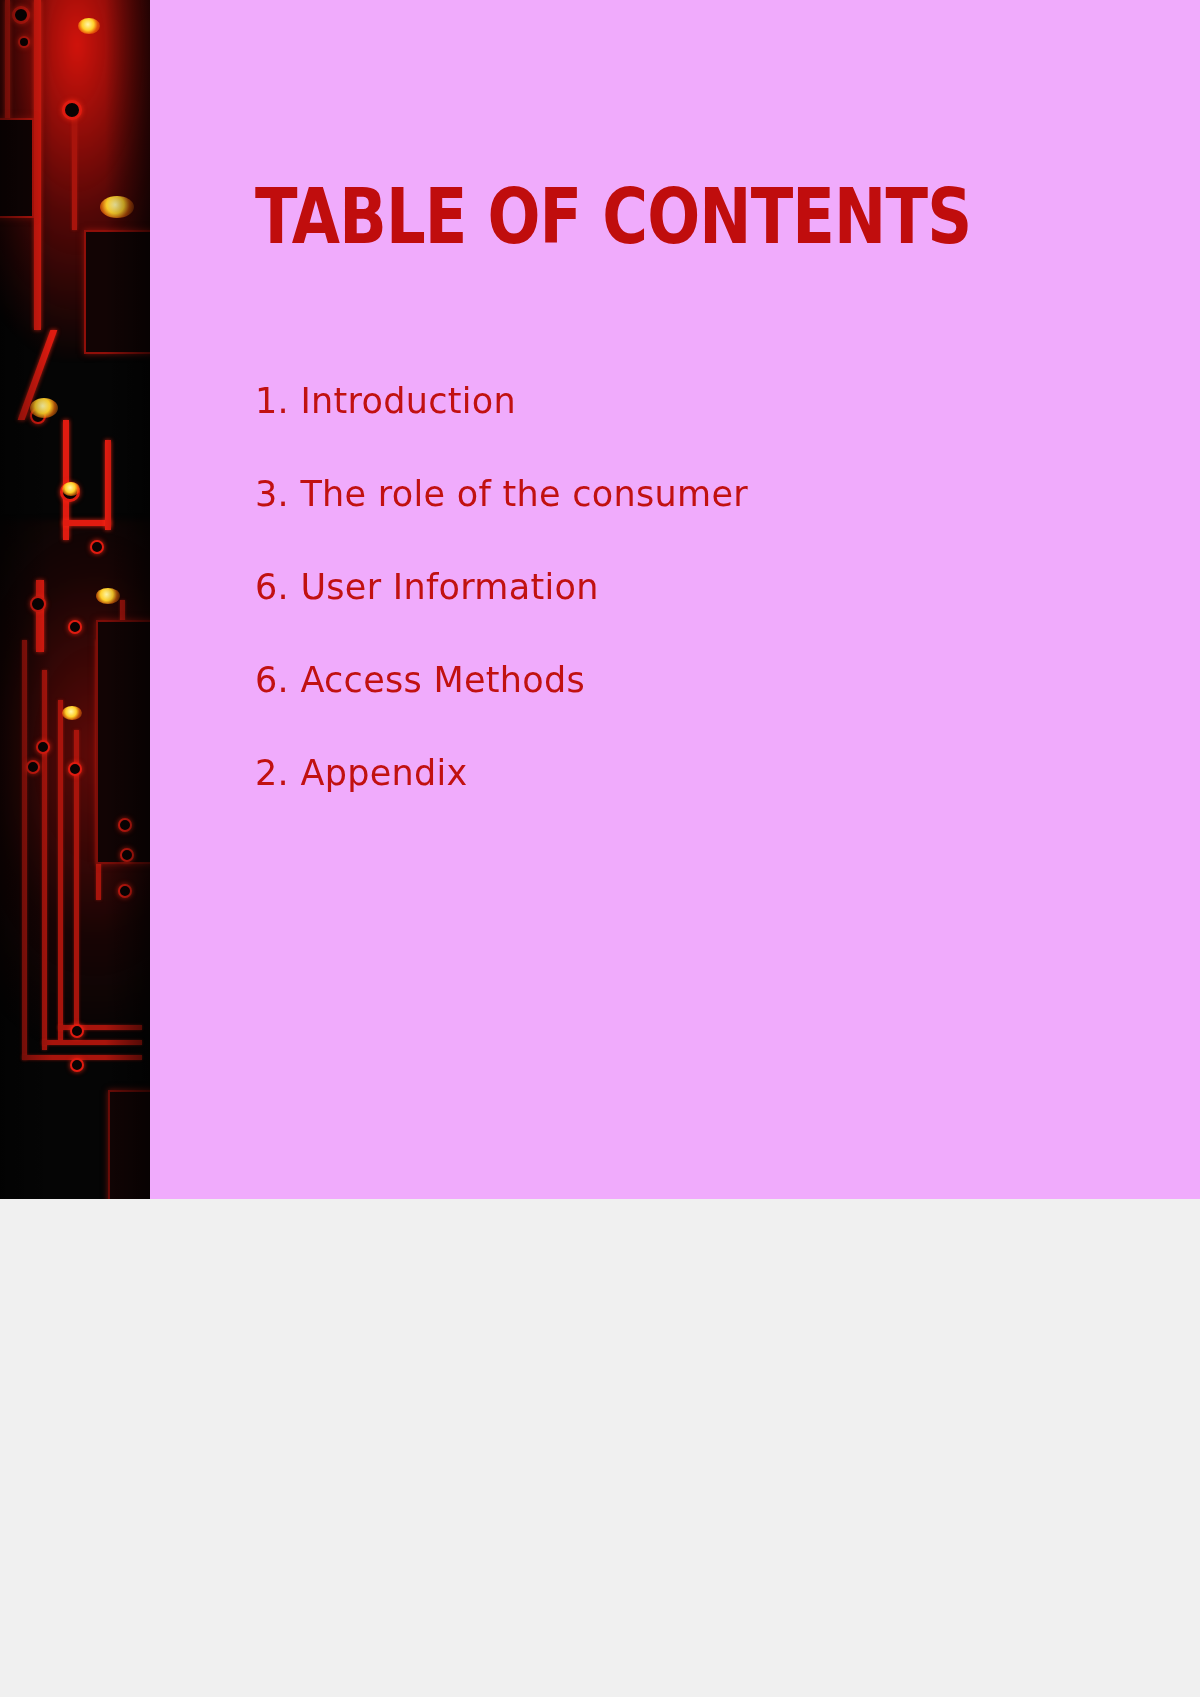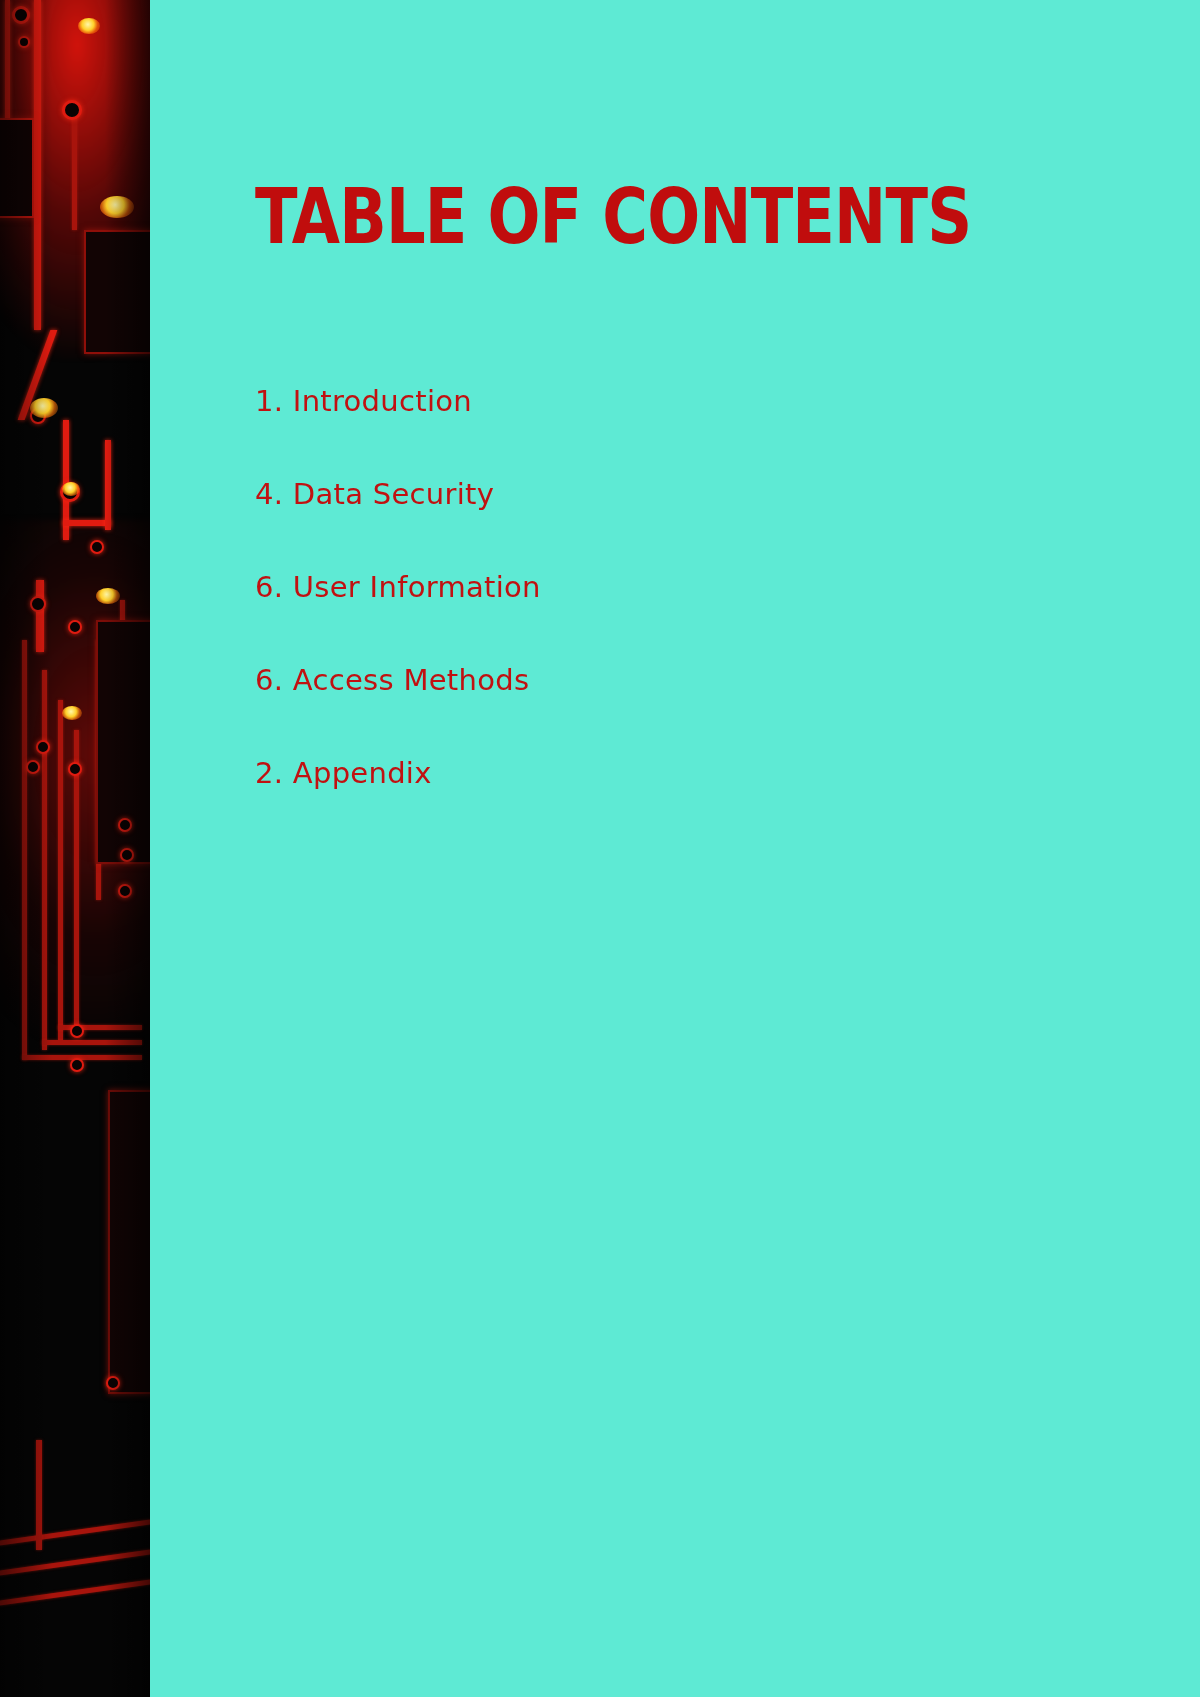--- a/index.html
+++ b/index.html
@@ -9,22 +9,22 @@
   body {
     width: 1200px;
     height: 1697px;
     background: #f0f0f0;
     font-family: "Liberation Sans", sans-serif;
     overflow: hidden;
   }
   .page {
     position: relative;
     width: 1200px;
-    height: 1697px;
-    background: #5eead4;
+    height: 1199px;
+    background: #f0abfc;
     overflow: hidden;
   }
 
   
   .side-strip {
     position: absolute;
     left: 0;
     top: 0;
     width: 150px;
     height: 1697px;
@@ -114,21 +114,21 @@
     position: absolute;
     top: 380px;
     left: 0;
     list-style: none;
     margin: 0;
     padding: 0;
     width: 800px;
   }
   .toc-item {
     font-family: "DejaVu Sans", sans-serif;
-    font-size: 29px;
+    font-size: 35px;
     line-height: 42px;
     color: #c11111;
     margin: 0 0 51px 0;
     letter-spacing: 0.3px;
     white-space: nowrap;
   }
 </style>
 </head>
 <body>
 
@@ -191,20 +191,20 @@
     <div class="spark" style="left:62px; top:706px; width:20px; height:14px;"></div>
 
     <div class="vignette"></div>
   </div>
 
   <div class="content">
     <h1 class="toc-title">TABLE OF CONTENTS</h1>
 
     <ul class="toc-list">
       <li class="toc-item">1. Introduction</li>
-      <li class="toc-item">4. Data Security</li>
+      <li class="toc-item">3. The role of the consumer</li>
       <li class="toc-item">6. User Information</li>
       <li class="toc-item">6. Access Methods</li>
       <li class="toc-item">2. Appendix</li>
     </ul>
   </div>
 
 </div>
 
 </body></html>

